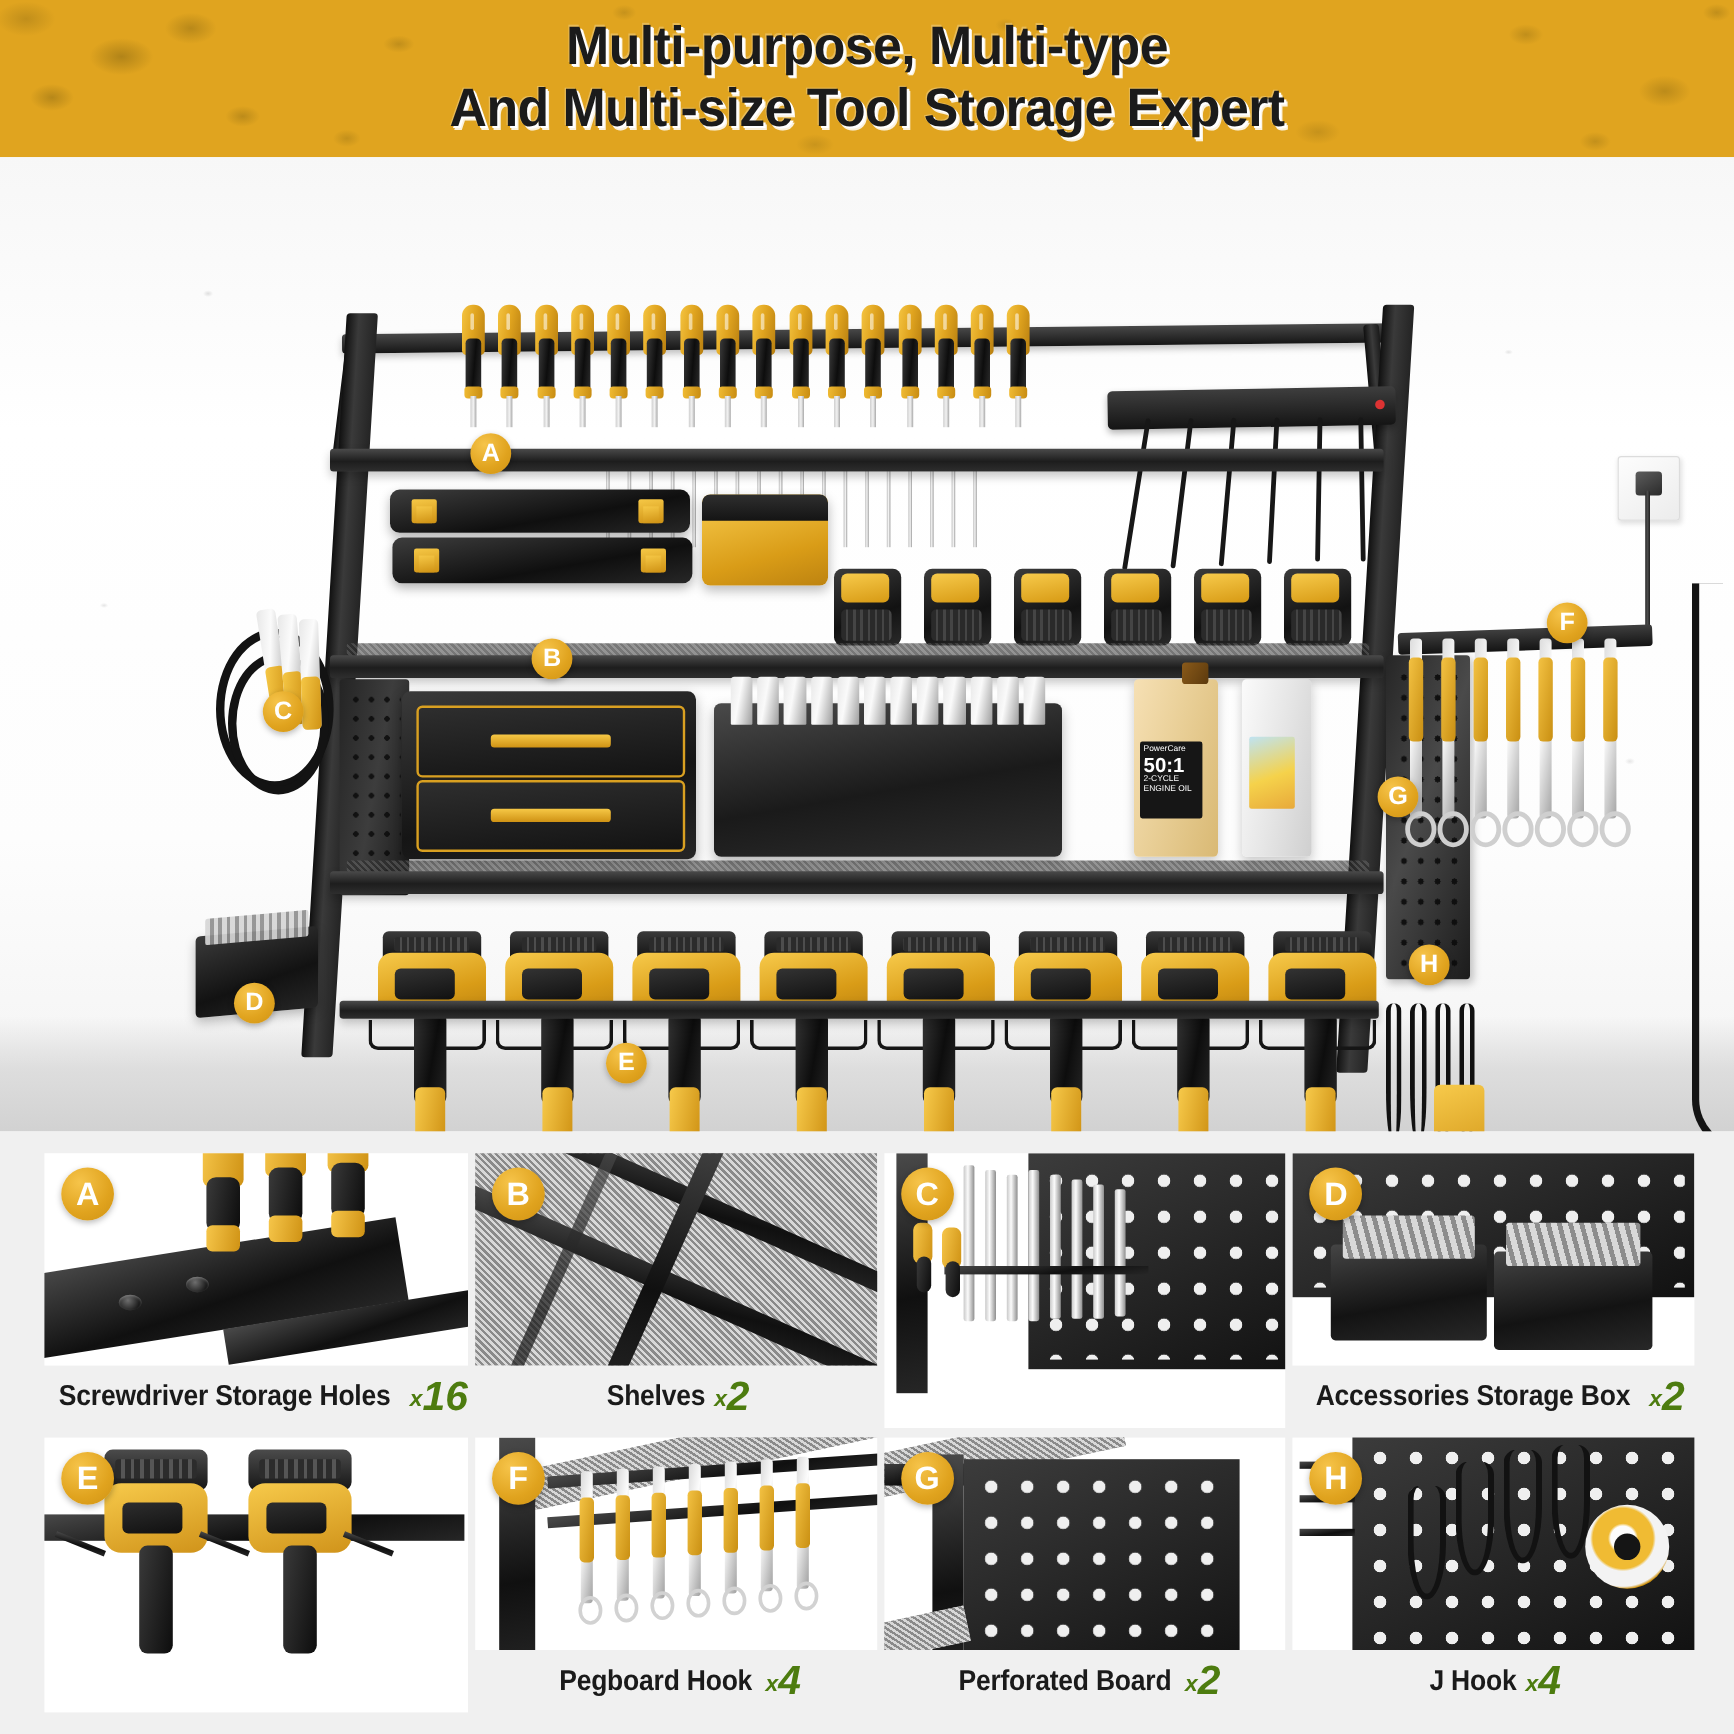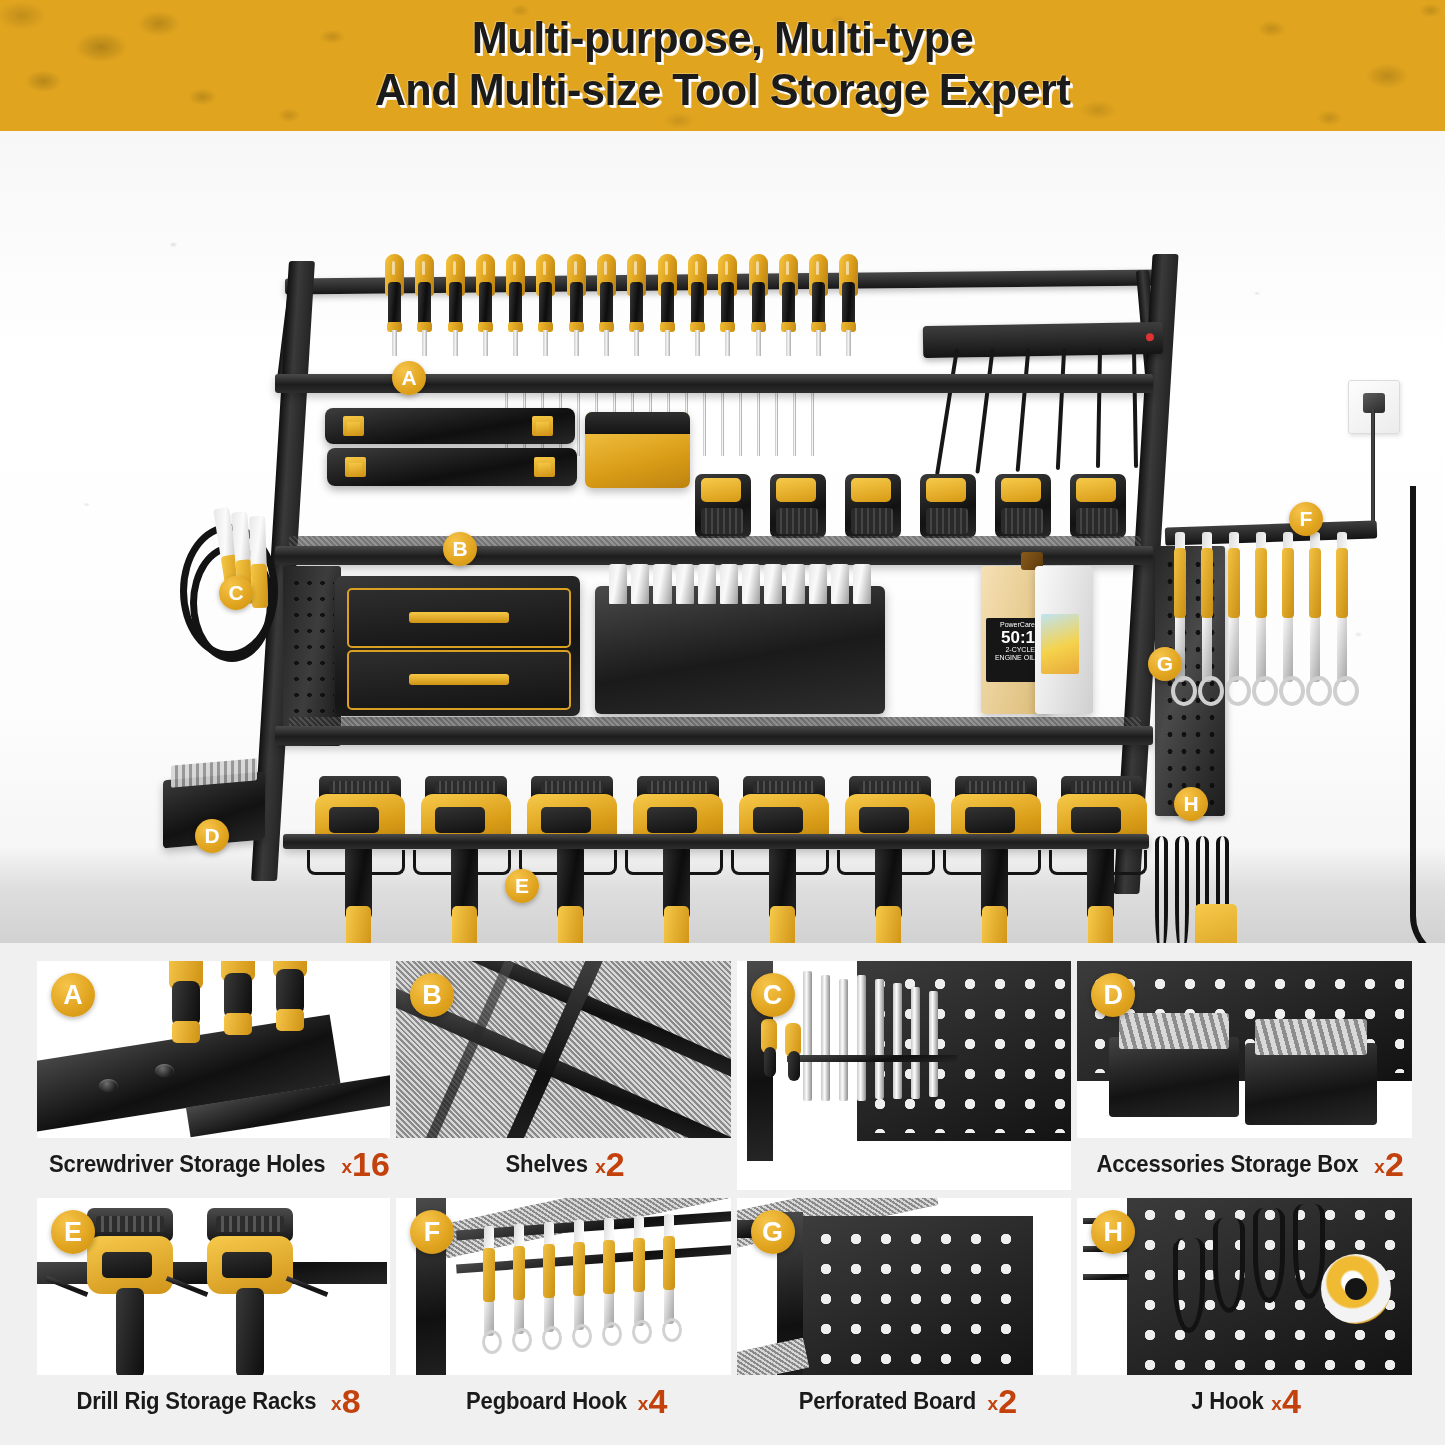--- a/index.html
+++ b/index.html
@@ -262,23 +262,22 @@
     display:block;flex:1;height:40px;
     background:linear-gradient(100deg,#e8e8e8,#fafafa 40%,#9e9e9e);
     border-radius:3px 3px 1px 1px;
   }
 
   
   .bottle{
     position:absolute;top:330px;border-radius:4px;box-shadow:0 4px 9px rgba(0,0,0,.2);
   }
   .bottle.oil{
-    left:826px;width:70px;height:148px;
+    left:790px;width:70px;height:148px;
     background:linear-gradient(105deg,#f6e0b4,#e9cf97 45%,#d9b974);
-    text-align:right;
   }
   .bottle.oil .lbl{
     position:absolute;left:5px;top:52px;width:52px;height:64px;
     background:#161616;border-radius:2px;color:#fff;
     font-size:7px;line-height:8px;padding:3px;box-sizing:border-box;
     font-family:"Liberation Sans", sans-serif;
   }
   .bottle.oil .lbl b{font-size:17px;display:block;line-height:17px;color:#fff;}
   .bottle.oil .neck{position:absolute;left:40px;top:-14px;width:22px;height:18px;background:linear-gradient(120deg,#8a5a1a,#5c3a0d);border-radius:3px;}
   .bottle.white{
@@ -413,21 +412,21 @@
   }
   .card .cap{
     height:52px;display:flex;align-items:center;justify-content:center;
     background:#f0f0f0;
   }
   .card .captext{
     font-family:"Liberation Sans", sans-serif;
     font-weight:bold;font-size:24px;color:#1a1a1a;
     transform:scaleX(.92);white-space:nowrap;letter-spacing:-0.2px;
   }
-  .card .qty{color:#c2410c;font-weight:bold;margin-left:4px;}
+  .card .qty{color:#4d7c0f;font-weight:bold;margin-left:4px;font-style:italic;}
   .card .qty .x{font-size:19px;}
   .card .qty .n{font-size:34px;vertical-align:-3px;}
   .badge.card-b{
     width:44px;height:44px;font-size:27px;left:14px;top:12px;
   }
 
   
   .scene{position:absolute;inset:0;}
   .sc-bar{position:absolute;background:linear-gradient(170deg,#4a4a4a,#101010 60%,#262626);}
   .sc-mesh{
@@ -988,24 +987,20 @@
                 <div class="top"></div>
                 <div class="mid"></div>
                 <div class="stem"></div>
               </div>
             <div class="sc-bar" style="left:8px;top:86px;width:44px;height:5px;transform:rotate(22deg);"></div>
             <div class="sc-bar" style="left:128px;top:86px;width:44px;height:5px;transform:rotate(22deg);"></div>
             <div class="sc-bar" style="left:248px;top:86px;width:44px;height:5px;transform:rotate(22deg);"></div>
           </div>
           <div class="badge card-b">E</div>
         </div>
-        <div class="cap">
-          <span class="captext">Drill Rig Storage Racks</span>
-          <span class="qty"><span class="x">x</span><span class="n">8</span></span>
-        </div>
       </div>
 
       <div class="card">
         <div class="photo">
           <div class="scene">
             <div class="sc-mesh" style="left:40px;top:-6px;width:320px;height:34px;transform:rotate(-12deg);"></div>
             <div class="sc-bar" style="left:20px;top:0;width:30px;height:200px;"></div>
             <div class="sc-bar" style="left:60px;top:22px;width:300px;height:10px;transform:rotate(-4deg);"></div>
             <div class="sc-bar" style="left:60px;top:56px;width:300px;height:9px;transform:rotate(-4deg);"></div>
             <div class="sc-wr" style="left:86px;top:28px;">

